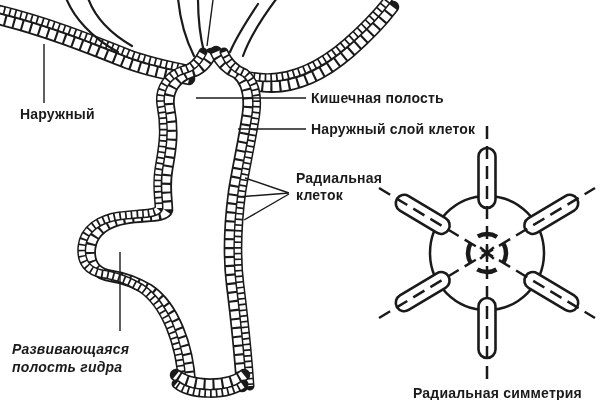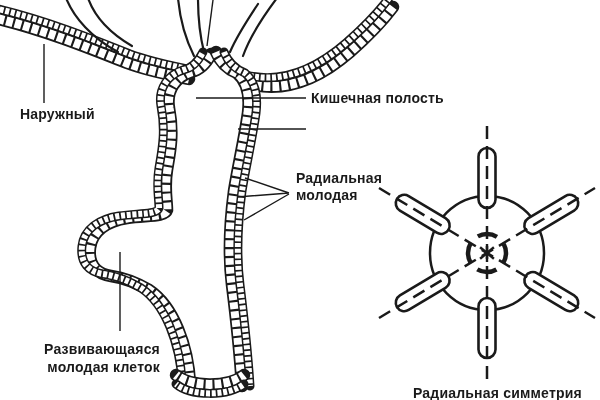--- a/index.html
+++ b/index.html
@@ -1,21 +1,21 @@
 <!DOCTYPE html>
 <html><head>
 <meta charset="utf-8">
 <style>
   html,body{margin:0;padding:0;background:#fff;}
   .fig{position:relative;width:600px;height:400px;background:#fff;overflow:hidden;
        font-family:"Liberation Sans", sans-serif;}
   .fig svg{position:absolute;left:0;top:0;}
   .lbl{position:absolute;font-size:14px;line-height:17px;font-weight:700;
        color:#1a1a1a;letter-spacing:.2px;white-space:nowrap;}
-  .lbl.center{text-align:right;white-space:normal;line-height:18px;}
+  .lbl.center{text-align:left;white-space:normal;line-height:18px;font-style:italic;}
   .lbl span{display:block;}
   
   .cb-s{stroke:#1a1a1a;stroke-width:9;fill:none;stroke-linecap:round;}
   .cw-s{stroke:#fff;stroke-width:6;fill:none;stroke-dasharray:4 1.7;}
   .cb-b{stroke:#1a1a1a;stroke-width:12.5;fill:none;stroke-linecap:round;}
   .cw-b{stroke:#fff;stroke-width:9;fill:none;stroke-dasharray:6.8 2.1;}
   .o1{stroke-dashoffset:2.3;} .o2{stroke-dashoffset:4.1;}
   .ln{stroke:#1a1a1a;stroke-width:2.2;fill:none;stroke-linecap:round;}
   .pl{stroke:#1a1a1a;stroke-width:1.4;fill:none;}
   .rs{stroke:#1a1a1a;fill:none;}
@@ -112,26 +112,27 @@
         <line x1="-9" y1="0" x2="9" y2="0" transform="translate(487,253) rotate(-40)"></line>
         <line x1="-9" y1="0" x2="9" y2="0" transform="translate(487,253) rotate(40)"></line>
       </g>
     </g>
   </svg>
 
   <div class="lbl" style="left:20px;top:106px">Наружный</div>
 
   <div class="lbl" style="left:311px;top:90px">Кишечная полость</div>
 
+  <div class="lbl" style="left:311px;top:121px">Наружный слой клеток</div>
 
   <div class="lbl" style="left:296px;top:170px">
     <span>Радиальная</span>
-    <span>молодая</span>
+    <span>клеток</span>
   </div>
 
   <div class="lbl center" style="left:12px;top:340px;width:148px">
     <span>Развивающаяся</span>
-    <span>молодая клеток</span>
+    <span>полость гидра</span>
   </div>
 
   <div class="lbl" style="left:413px;top:385px">Радиальная симметрия</div>
 
 </div>
 
 </body></html>

